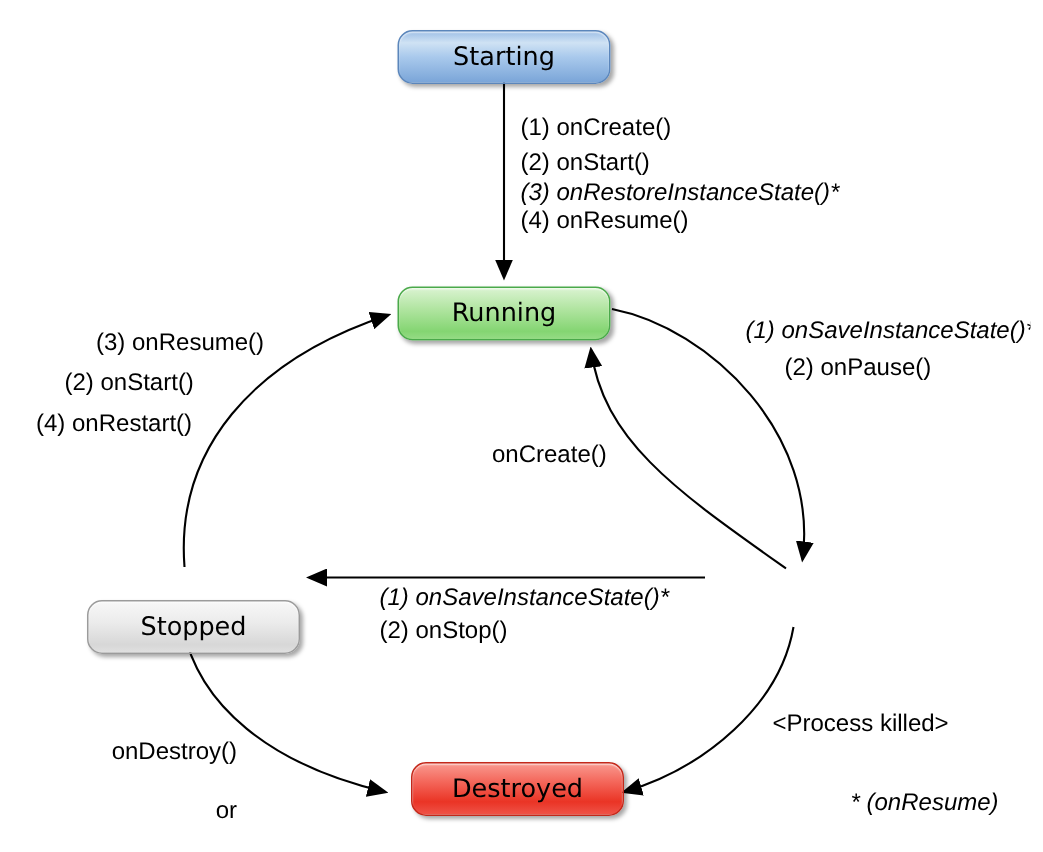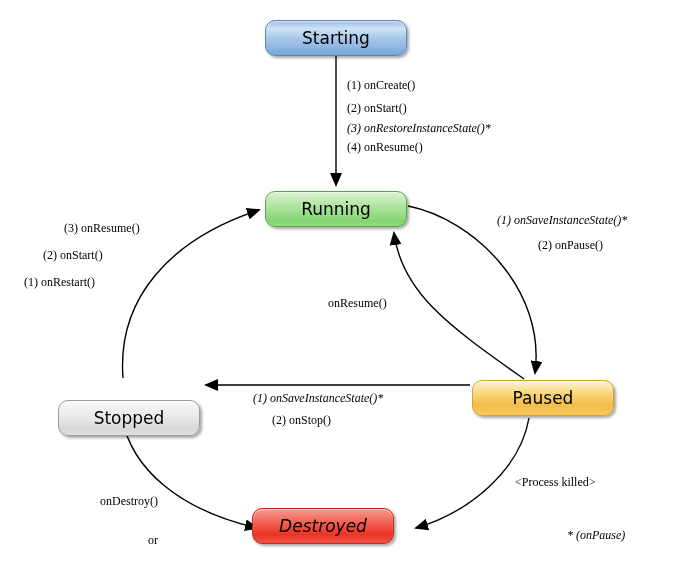--- a/index.html
+++ b/index.html
@@ -13,22 +13,22 @@
     border-radius:10px; display:flex; align-items:center; justify-content:center;
     font-size:17px; color:#000;
     box-shadow:2px 2px 3px rgba(0,0,0,0.35), inset 0 1px 1px rgba(255,255,255,0.6);
   }
   .starting  { background:linear-gradient(180deg,#9dbfe6 0%,#cfe2f4 22%,#a9c9ec 50%,#7aa5d8 100%); border:1px solid #5b86bb; }
   .running   { background:linear-gradient(180deg,#daf3d1 0%,#b2e5a2 40%,#84d572 85%,#95db85 100%); border:1px solid #4aa94a;text-align:right; }
   .stopped   { background:linear-gradient(180deg,#f7f7f7 0%,#ececec 40%,#d7d7d7 85%,#e0e0e0 100%); border:1px solid #9b9b9b;margin-top:20px; }
   .paused    { background:linear-gradient(180deg,#fdf2d4 0%,#f9d87e 35%,#f3bd48 70%,#f6c961 100%); border:1px solid #d99f33; }
   .destroyed { background:linear-gradient(180deg,#f9998f 0%,#f4685c 35%,#ea3425 75%,#ef5348 100%); border:1px solid #c3281a; }
   .mlabel {
-    position:absolute; font-family:Liberation Serif, serif;
-    font-size:12px; line-height:13px; color:#000; white-space:pre;
+    position:absolute; font-family:Liberation Sans, sans-serif;
+    font-size:16px; line-height:13px; color:#000; white-space:pre;
   }
   .italic { font-style:italic; }
   .center-block { text-align:center; }
   .center-block div { line-height:13px;text-align:right; }
 </style>
 </head>
 <body>
 
 <div class="canvas">
 
@@ -51,47 +51,44 @@
 
   <div class="state starting" style="left:265px; top:20px;">
     <span>Starting</span>
   </div>
   <div class="state running" style="left:265px; top:191px;">
     <span>Running</span>
   </div>
   <div class="state stopped" style="left:58px; top:380px;">
     <span>Stopped</span>
   </div>
-  <div class="state paused" style="left:472px; top:380px;">
-    <span>Paused</span>
-  </div>
-  <div class="state destroyed" style="left:252px; top:508px;font-style:italic;">
+  <div class="state destroyed" style="left:274px; top:508px;">
     <span>Destroyed</span>
   </div>
 
   <div class="mlabel" style="left:347px; top:79px;">(1) onCreate()</div>
   <div class="mlabel" style="left:347px; top:102px;">(2) onStart()</div>
   <div class="mlabel italic" style="left:347px; top:122px;">(3) onRestoreInstanceState()*</div>
   <div class="mlabel" style="left:347px; top:141px;">(4) onResume()</div>
 
   <div class="mlabel italic" style="left:497px; top:214px;">(1) onSaveInstanceState()*</div>
-  <div class="mlabel" style="left:523px; top:239px;margin-left:15px;">(2) onPause()</div>
+  <div class="mlabel" style="left:523px; top:239px;">(2) onPause()</div>
 
   <div class="mlabel" style="left:64px; top:222px;">(3) onResume()</div>
   <div class="mlabel" style="left:43px; top:249px;">(2) onStart()</div>
-  <div class="mlabel" style="left:24px; top:276px;">(1) onRestart()</div>
+  <div class="mlabel" style="left:24px; top:276px;">(4) onRestart()</div>
 
-  <div class="mlabel" style="left:328px; top:297px;">onResume()</div>
+  <div class="mlabel" style="left:328px; top:297px;">onCreate()</div>
 
   <div class="mlabel italic" style="left:253px; top:392px;">(1) onSaveInstanceState()*</div>
-  <div class="mlabel" style="left:253px; top:414px;margin-left:19px;">(2) onStop()</div>
+  <div class="mlabel" style="left:253px; top:414px;">(2) onStop()</div>
 
   <div class="mlabel center-block" style="left:24px; top:469px; width:134px;">
     <div>onDestroy()</div>
     <div>or</div>
     
   </div>
 
   <div class="mlabel" style="left:515px; top:476px;">&lt;Process killed&gt;</div>
 
-  <div class="mlabel italic" style="left:567px; top:529px;">* (onPause)</div>
+  <div class="mlabel italic" style="left:567px; top:529px;">* (onResume)</div>
 
 </div>
 
 </body></html>

